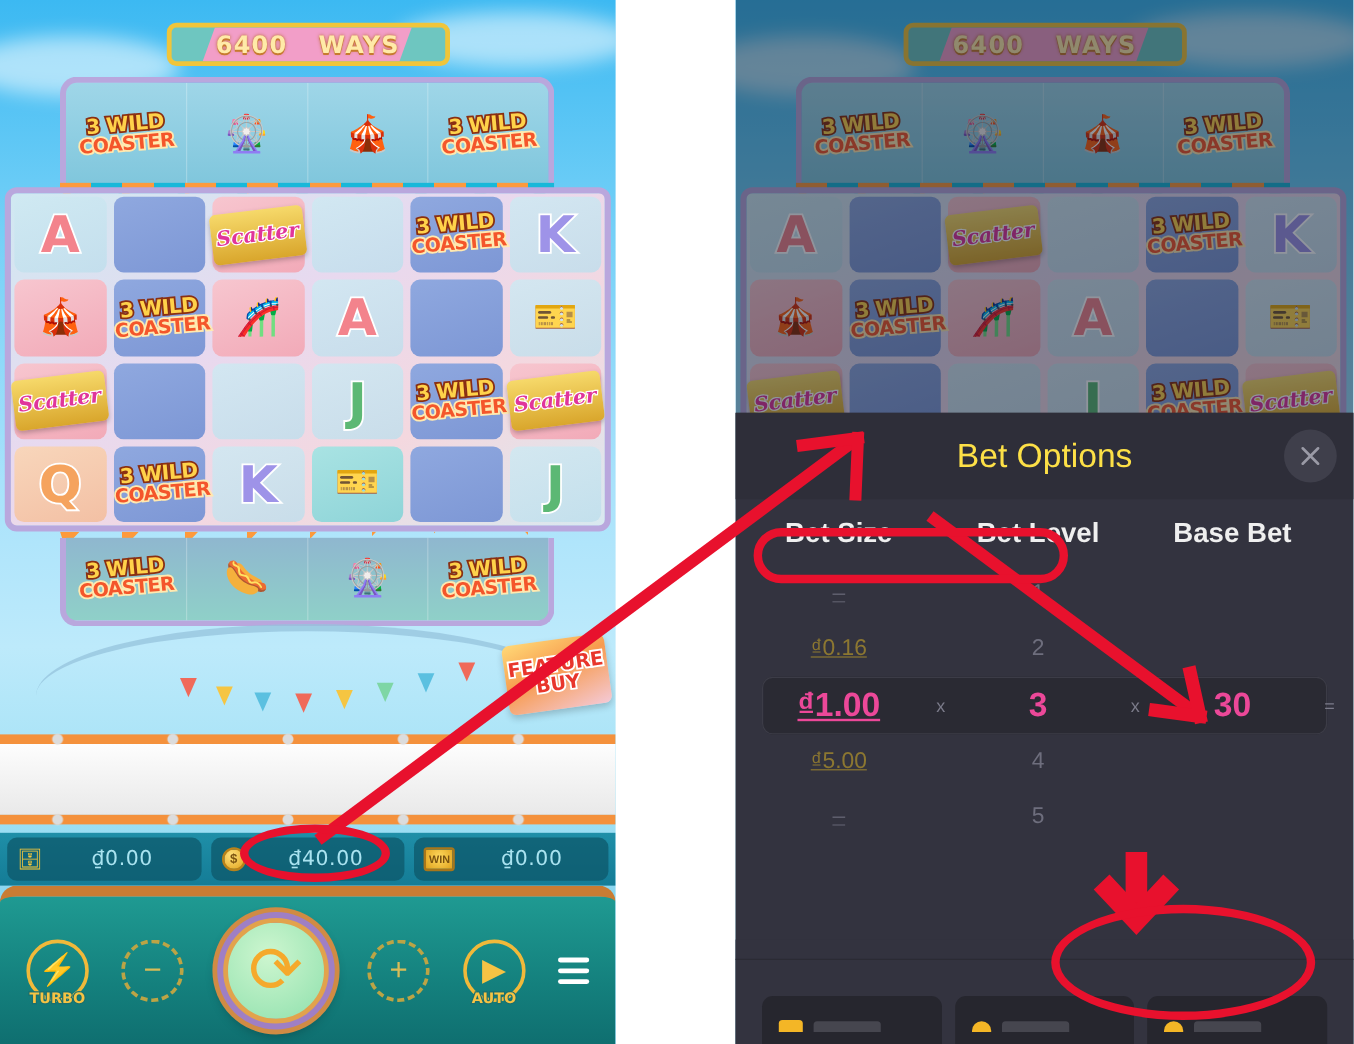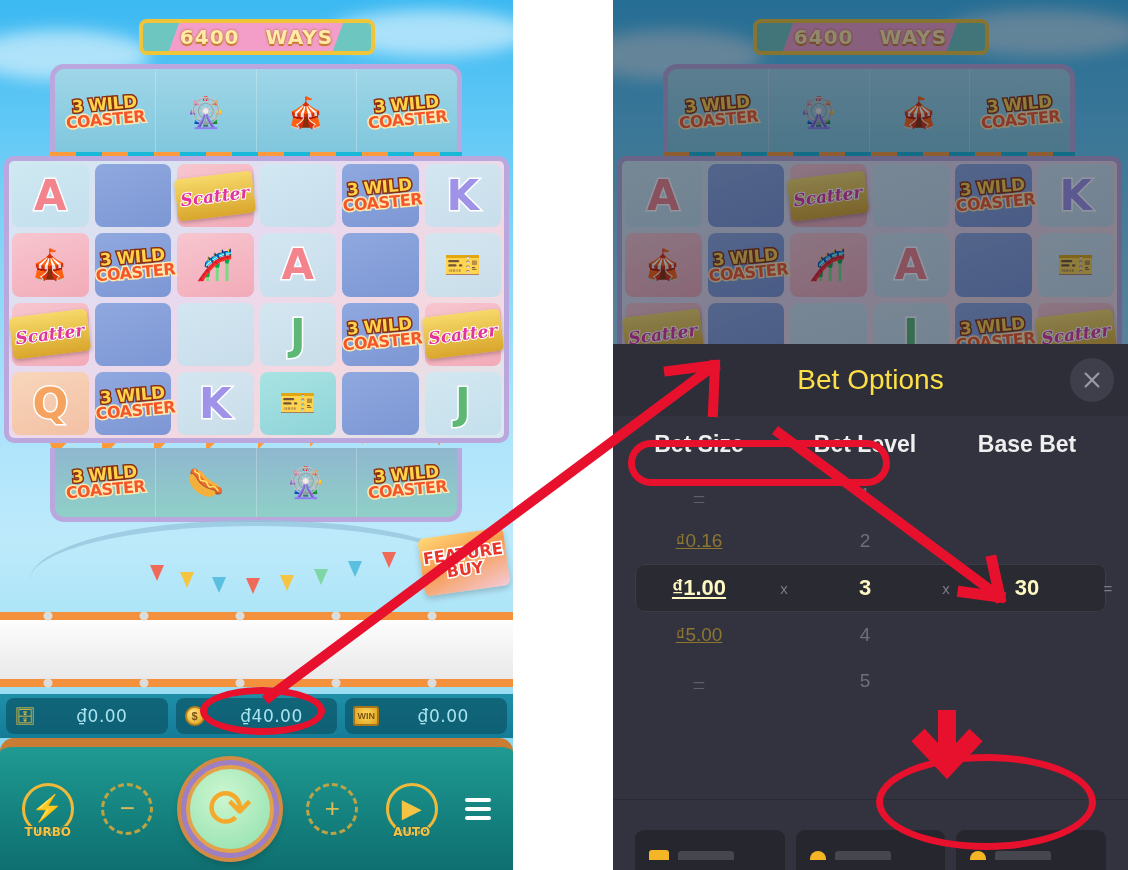--- a/index.html
+++ b/index.html
@@ -154,21 +154,21 @@
   .th { text-align:center; font-size:23px; font-weight:bold; color:#efefef; }
   .c-size { flex:0 0 128px; } .c-lvl { flex:0 0 120px; }
   .c-base { flex:0 0 120px; }
   .c-op { flex:0 0 42px; text-align:center; color:#7b7b8a; font-size:15px; }
 
   .rows { display:flex; flex-direction:column; }
   .brow { display:flex; align-items:center; height:46px; border-radius:9px; }
   .brow.sel { background:#2a2a33; box-shadow:inset 0 0 0 1px #3c3c47; height:48px; }
   .cellv { text-align:center; font-size:19px; }
   .dim1 { color:#5e5e6c; } .dim2 { color:#6e6e7d; } .amt-mid { color:#8c7731; }
-  .sel .cellv { color:#fef9c3; font-weight:bold; font-size:22px; }
+  .sel .cellv { color:#ec4899; font-weight:bold; font-size:28px; }
   .u { text-decoration:underline; }
 
   .modal-foot { flex:0 0 auto; padding:16px 22px 0; background:#33333f; }
   .foot-line { height:1px; background:#2b2b34; margin:0 -22px 16px; }
   .btn-row { display:flex; gap:11px; }
   .btn { height:56px; border-radius:9px; display:flex; align-items:center; justify-content:center;
      font-size:22px; }
   .btn-max { flex:0 0 159px; border:2px solid #f4b626; background:#33333f; color:#f4b626; }
   .btn-conf { flex:1; background:#fbc02d; color:#fdf6e3; }
   .ghost-row { display:flex; gap:11px; margin-top:14px; }

